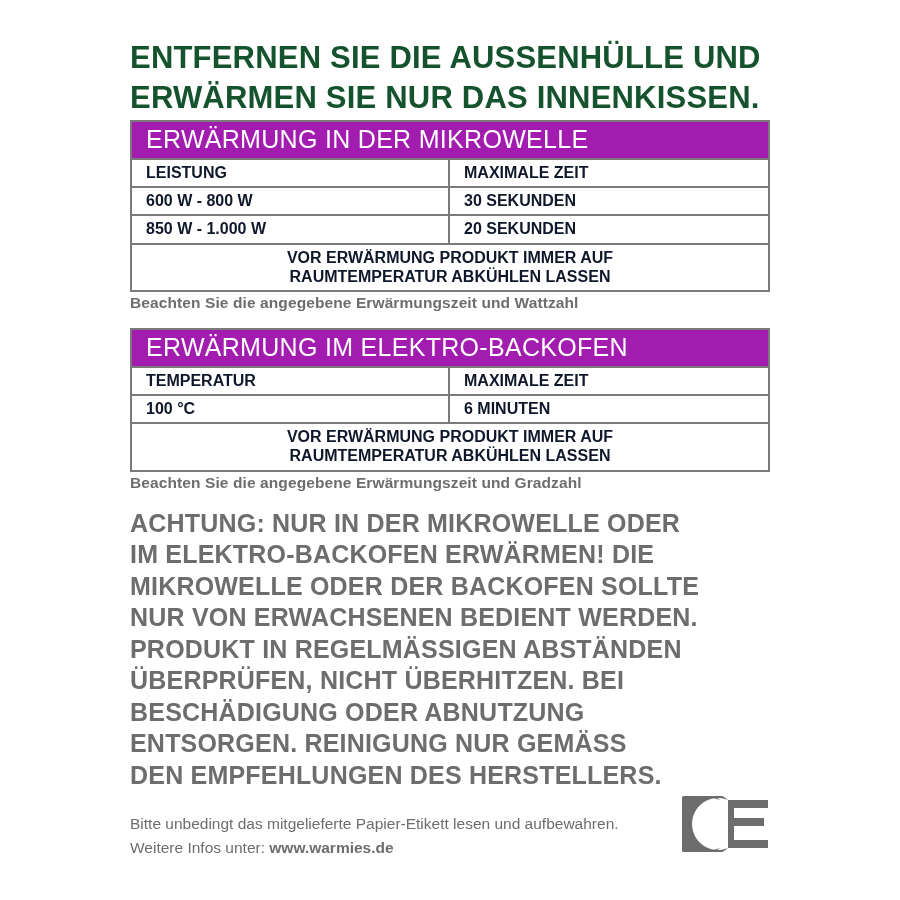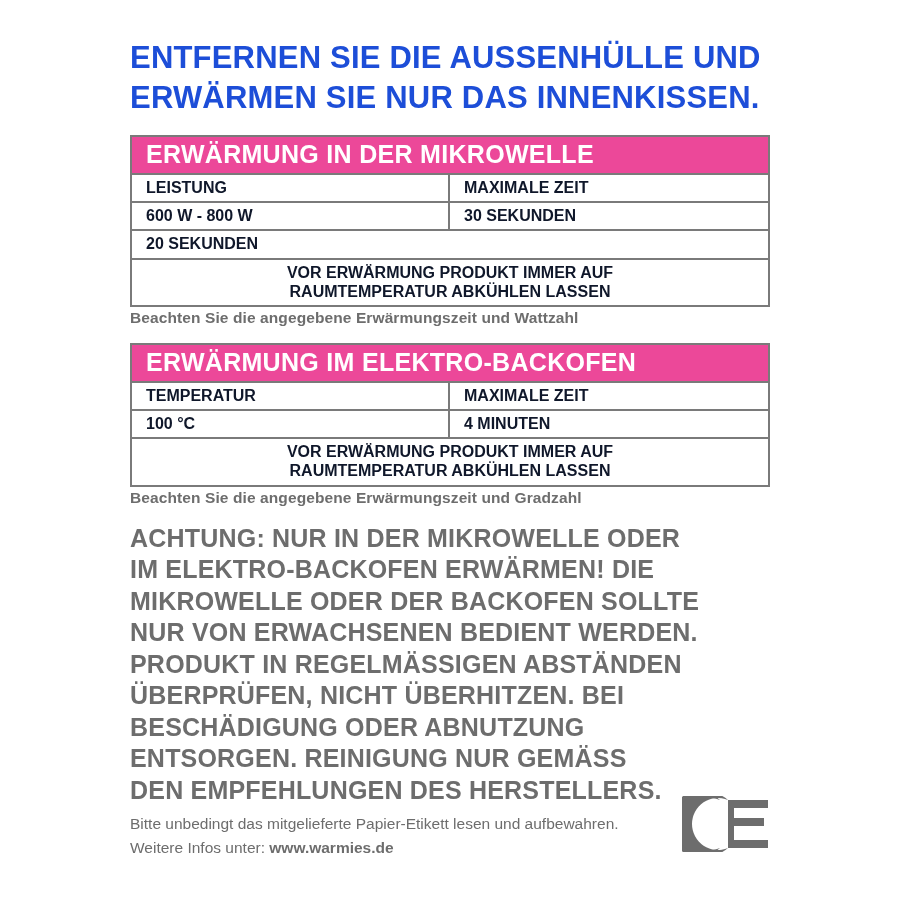--- a/index.html
+++ b/index.html
@@ -21,38 +21,38 @@
     box-sizing: border-box;
     padding: 30px 130px 0 130px;
   }
 
   
   .headline {
     font-size: 31px;
     font-weight: bold;
     line-height: 1.28;
     letter-spacing: 0.2px;
-    color: #1d4ed8;
-    margin: 8px 0 18px 0;
+    color: #14532d;
+    margin: 8px 0 3px 0;
   }
   .headline div { white-space: nowrap; }
 
   
   .table {
     width: 640px;
     border: 2px solid #7a7a7a;
     border-collapse: collapse;
     box-sizing: border-box;
     margin-bottom: 2px;
   }
   .table-title {
-    background: #ec4899;
+    background: #a21caf;
     color: #ffffff;
     font-size: 25px;
-    font-weight: bold;
+    font-weight: normal;
     padding: 3px 0 4px 14px;
     letter-spacing: 0.3px;
     line-height: 1.15;
   }
   .trow {
     display: flex;
     border-top: 2px solid #7a7a7a;
   }
   .trow:first-of-type { border-top: none; }
   .tcell {
@@ -134,40 +134,41 @@
     <div class="table-title">ERWÄRMUNG IN DER MIKROWELLE</div>
     <div class="trow">
       <div class="tcell left">LEISTUNG</div>
       <div class="tcell right">MAXIMALE ZEIT</div>
     </div>
     <div class="trow">
       <div class="tcell left">600 W - 800 W</div>
       <div class="tcell right">30 SEKUNDEN</div>
     </div>
     <div class="trow">
+      <div class="tcell left">850 W - 1.000 W</div>
       <div class="tcell right">20 SEKUNDEN</div>
     </div>
     <div class="trow full">
       <div class="tcell">
         <div>VOR ERWÄRMUNG PRODUKT IMMER AUF</div>
         <div>RAUMTEMPERATUR ABKÜHLEN LASSEN</div>
       </div>
     </div>
   </div>
   <div class="note">Beachten Sie die angegebene Erwärmungszeit und Wattzahl</div>
 
   <div class="table">
     <div class="table-title">ERWÄRMUNG IM ELEKTRO-BACKOFEN</div>
     <div class="trow">
       <div class="tcell left">TEMPERATUR</div>
       <div class="tcell right">MAXIMALE ZEIT</div>
     </div>
     <div class="trow">
       <div class="tcell left">100 °C</div>
-      <div class="tcell right">4 MINUTEN</div>
+      <div class="tcell right">6 MINUTEN</div>
     </div>
     <div class="trow full">
       <div class="tcell">
         <div>VOR ERWÄRMUNG PRODUKT IMMER AUF</div>
         <div>RAUMTEMPERATUR ABKÜHLEN LASSEN</div>
       </div>
     </div>
   </div>
   <div class="note">Beachten Sie die angegebene Erwärmungszeit und Gradzahl</div>
 

